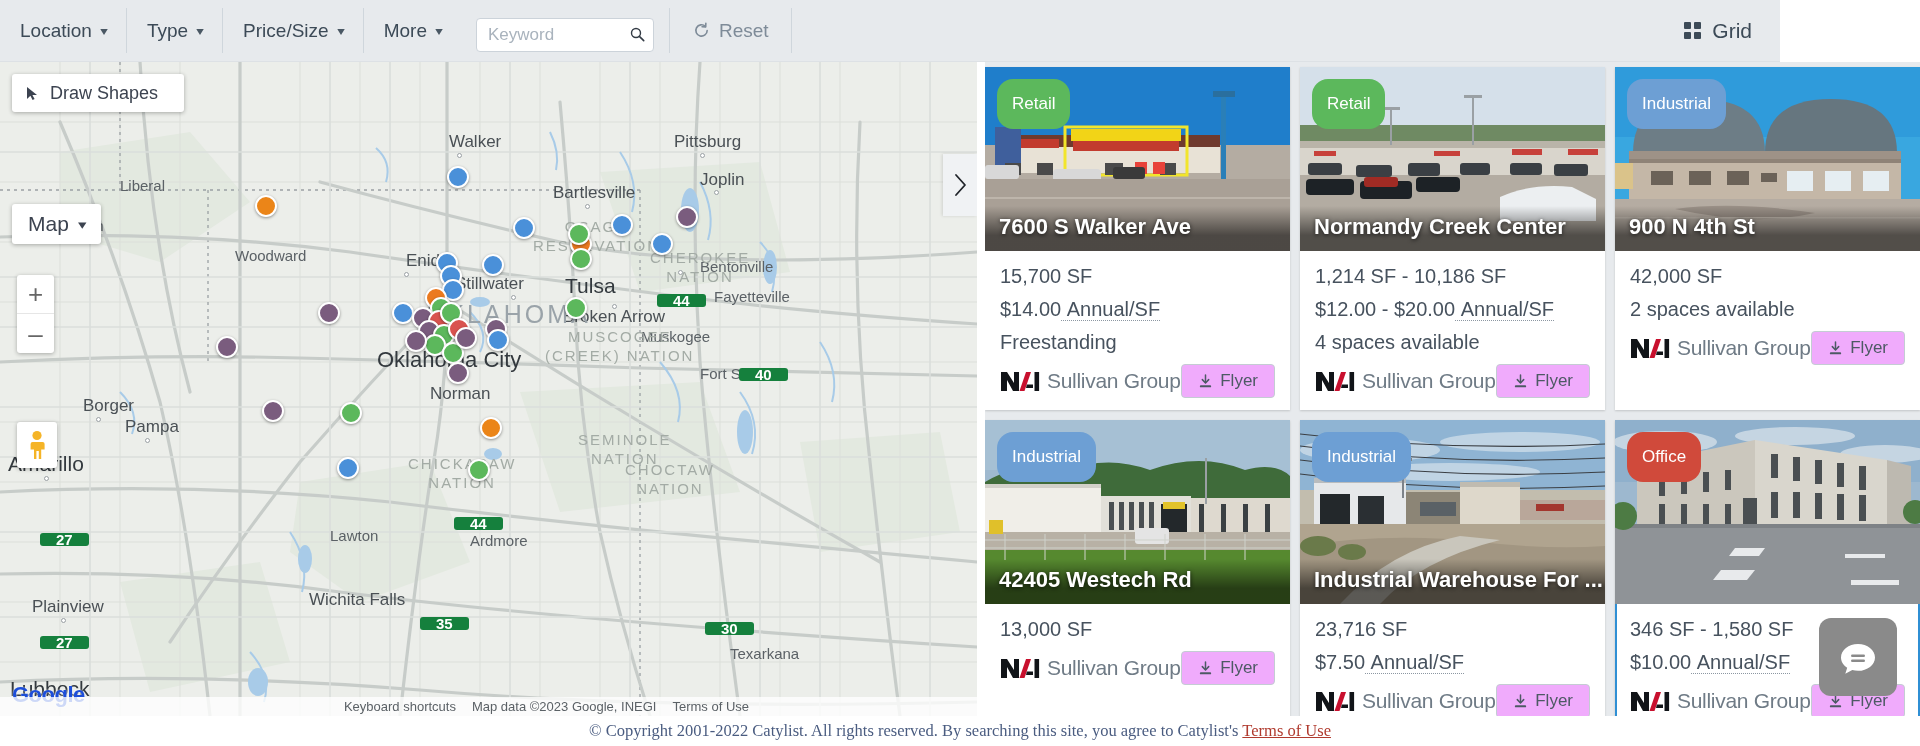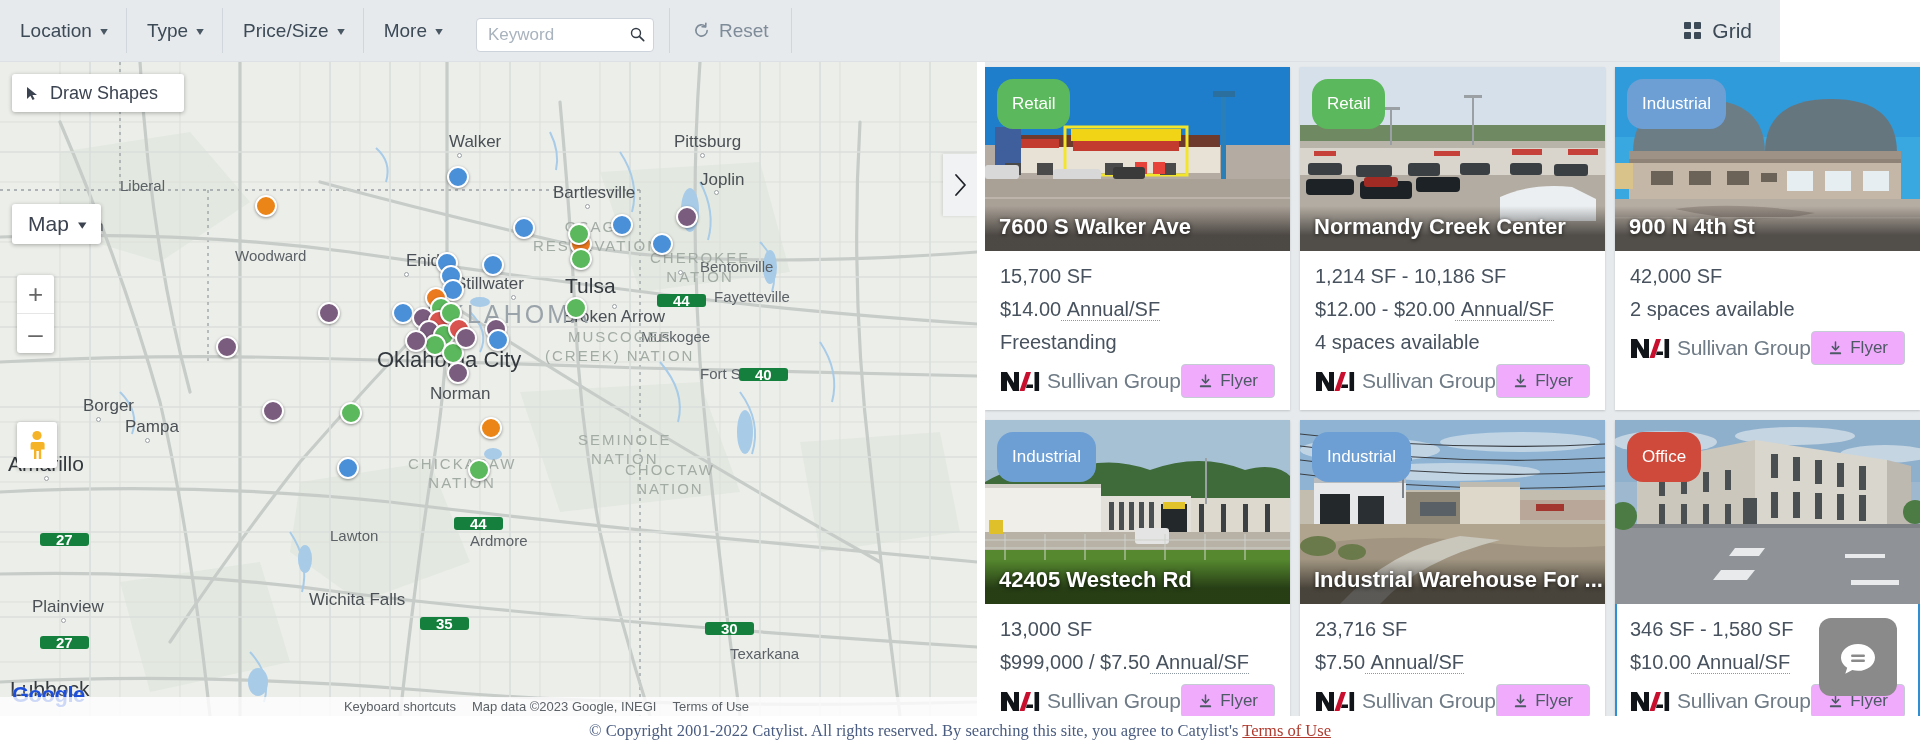--- a/index.html
+++ b/index.html
@@ -776,21 +776,20 @@
     <g stroke="#cfd2cb" stroke-width="1" fill="none">
               <path d="M0 120 H305 M0 128 H305"></path>
               <path d="M20 114 V140 M60 114 V140 M100 114 V140 M140 114 V140 M180 114 V140 M220 114 V140 M260 114 V140"></path>
             </g>
   </svg>
       <div class="badge" style="background:#6d9fd4">Industrial</div>
       <div class="card-title">42405 Westech Rd</div>
     </div>
     <div class="card-body">
       <div class="cb-line">13,000 SF</div>
-      <div class="cb-line">$999,000 / $7.50<span class="dotted">&nbsp;Annual/SF</span></div>
 
       <div class="card-foot">
         <div class="brand">
           <svg class="brand-logo" width="40" height="22" viewBox="0 0 40 22">
     <path d="M1 21 L1 2 L7 2 L14 13 L14 2 L19 2 L19 21 L13 21 L7 10 L7 21 Z" fill="#111418"></path>
     <path d="M19.5 21 L26 2 L31 2 L24.5 21 Z" fill="#c8102e"></path>
     <path d="M26.8 14.5 L33 14.5 L33 18 L26 18 Z" fill="#111418"></path>
     <rect x="34.5" y="2" width="4.6" height="19" fill="#111418"></rect>
   </svg>
           <span class="brand-name">Sullivan Group</span>

